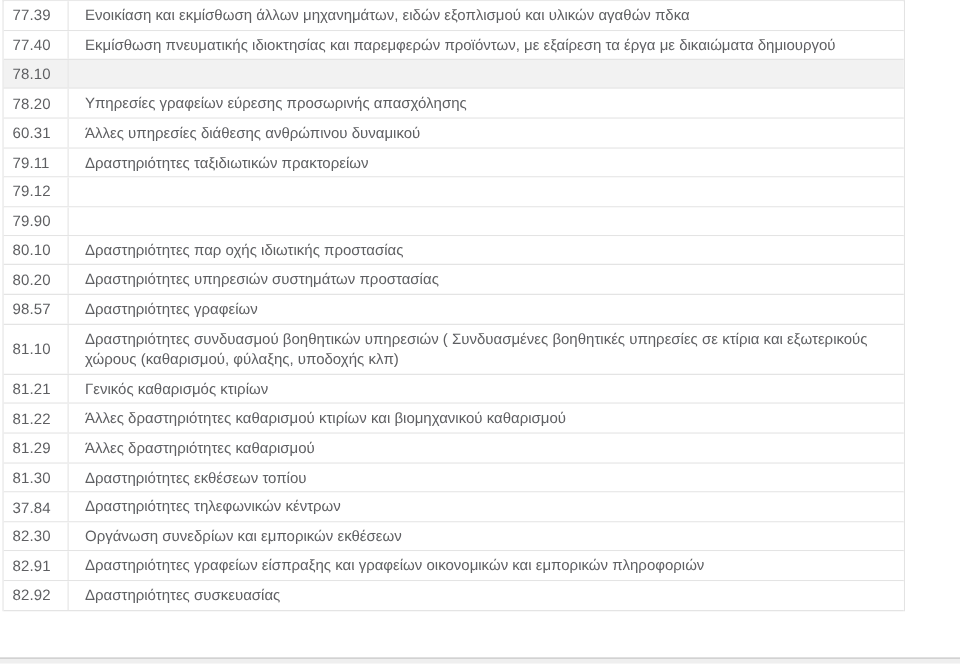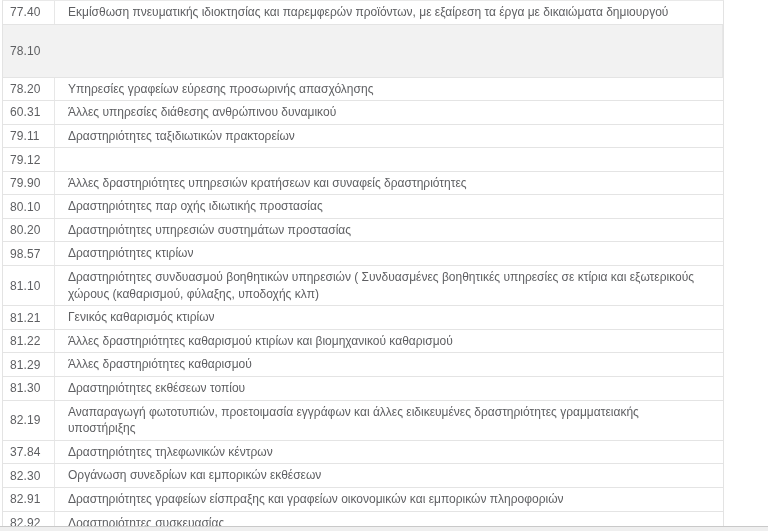--- a/index.html
+++ b/index.html
@@ -69,56 +69,59 @@
     border-top: 1px solid #c9c9c9;
     box-sizing: content-box;
   }
 </style>
 </head>
 <body>
 
 <div class="page">
   <div class="codes-table" id="codes-table">
       <div class="row">
+        <div class="cell code">77.39</div>
+        <div class="cell desc">Ενοικίαση και εκμίσθωση άλλων μηχανημάτων, ειδών εξοπλισμού και υλικών αγαθών πδκα</div>
+      </div>
+      <div class="row">
         <div class="cell code">77.40</div>
         <div class="cell desc">Εκμίσθωση πνευματικής ιδιοκτησίας και παρεμφερών προϊόντων, με εξαίρεση τα έργα με δικαιώματα δημιουργού</div>
       </div>
-      <div class="row highlighted" style="background: rgb(242, 242, 242); flex-direction: column;">
+      <div class="row highlighted" style="background: rgb(242, 242, 242);">
         <div class="cell code">78.10</div>
       </div>
       <div class="row">
         <div class="cell code">78.20</div>
         <div class="cell desc">Υπηρεσίες γραφείων εύρεσης προσωρινής απασχόλησης</div>
       </div>
       <div class="row">
         <div class="cell code">60.31</div>
         <div class="cell desc">Άλλες υπηρεσίες διάθεσης ανθρώπινου δυναμικού</div>
       </div>
       <div class="row">
         <div class="cell code">79.11</div>
         <div class="cell desc">Δραστηριότητες ταξιδιωτικών πρακτορείων</div>
       </div>
       <div class="row">
         <div class="cell code">79.12</div>
       </div>
       <div class="row">
         <div class="cell code">79.90</div>
-        <div class="cell desc">Άλλες δραστηριότητες υπηρεσιών κρατήσεων και συναφείς δραστηριότητες</div>
       </div>
       <div class="row">
         <div class="cell code">80.10</div>
         <div class="cell desc">Δραστηριότητες παρ οχής ιδιωτικής προστασίας</div>
       </div>
       <div class="row">
         <div class="cell code">80.20</div>
         <div class="cell desc">Δραστηριότητες υπηρεσιών συστημάτων προστασίας</div>
       </div>
       <div class="row">
         <div class="cell code">98.57</div>
-        <div class="cell desc">Δραστηριότητες κτιρίων</div>
+        <div class="cell desc">Δραστηριότητες γραφείων</div>
       </div>
       <div class="row">
         <div class="cell code">81.10</div>
         <div class="cell desc">Δραστηριότητες συνδυασμού βοηθητικών υπηρεσιών ( Συνδυασμένες βοηθητικές υπηρεσίες σε κτίρια και εξωτερικούς χώρους (καθαρισμού, φύλαξης, υποδοχής κλπ)</div>
       </div>
       <div class="row">
         <div class="cell code">81.21</div>
         <div class="cell desc">Γενικός καθαρισμός κτιρίων</div>
       </div>
       <div class="row">
@@ -127,24 +130,20 @@
       </div>
       <div class="row">
         <div class="cell code">81.29</div>
         <div class="cell desc">Άλλες δραστηριότητες καθαρισμού</div>
       </div>
       <div class="row">
         <div class="cell code">81.30</div>
         <div class="cell desc">Δραστηριότητες εκθέσεων τοπίου</div>
       </div>
       <div class="row">
-        <div class="cell code">82.19</div>
-        <div class="cell desc">Αναπαραγωγή φωτοτυπιών, προετοιμασία εγγράφων και άλλες ειδικευμένες δραστηριότητες γραμματειακής υποστήριξης</div>
-      </div>
-      <div class="row">
         <div class="cell code">37.84</div>
         <div class="cell desc">Δραστηριότητες τηλεφωνικών κέντρων</div>
       </div>
       <div class="row">
         <div class="cell code">82.30</div>
         <div class="cell desc">Οργάνωση συνεδρίων και εμπορικών εκθέσεων</div>
       </div>
       <div class="row">
         <div class="cell code">82.91</div>
         <div class="cell desc">Δραστηριότητες γραφείων είσπραξης και γραφείων οικονομικών και εμπορικών πληροφοριών</div>

